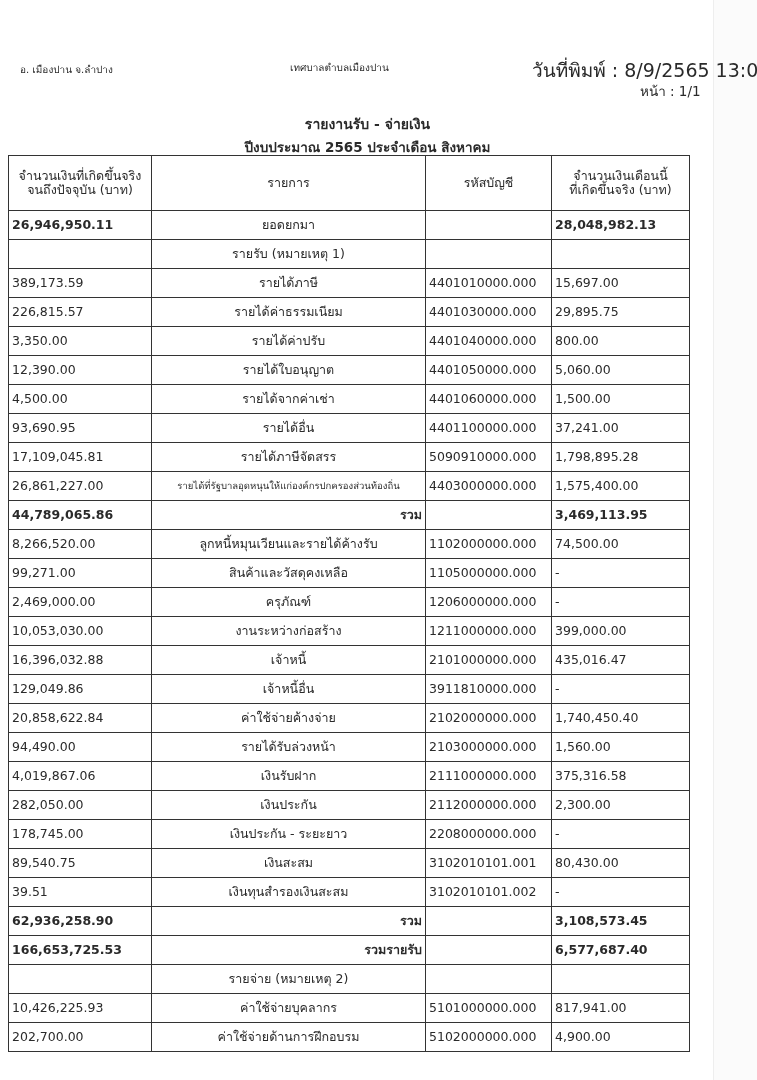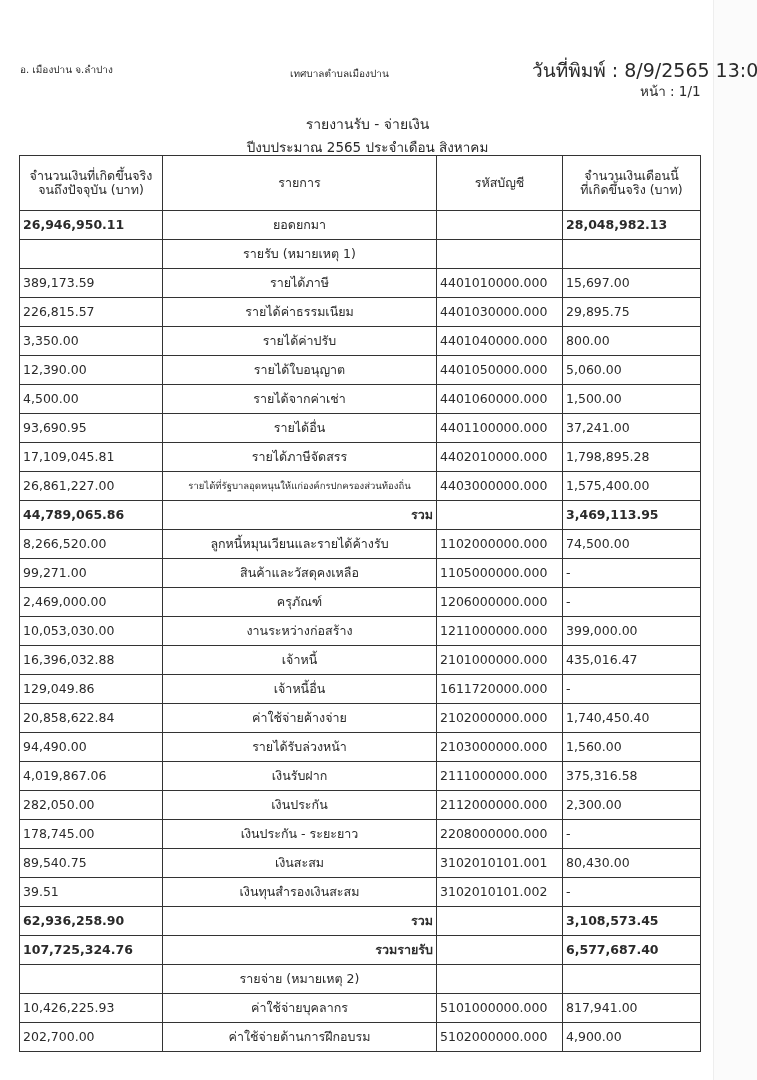--- a/index.html
+++ b/index.html
@@ -2,48 +2,48 @@
 <html><head>
 <meta charset="utf-8">
 <style>
   html, body { margin:0; padding:0; }
   body {
     width:757px; height:1080px; background:#ffffff; position:relative; overflow:hidden;
     font-family: "DejaVu Sans", "Liberation Sans", sans-serif; color:#2a2a2a;
   }
   .page-edge { position:absolute; left:713px; top:0; width:44px; height:1080px; background:#fbfbfb; border-left:1px solid #eeeeee; }
   .hdr { position:absolute; font-size:10px; white-space:nowrap; }
-  .title { position:absolute; left:0; width:735px; text-align:center; white-space:nowrap; }
+  .title { position:absolute; left:0; width:735px; text-align:center; white-space:nowrap;font-weight:bold; }
   table.report {
-    position:absolute; left:19px; top:155px; border-collapse:collapse;
+    position:absolute; left:8px; top:155px; border-collapse:collapse;
     table-layout:fixed; width:681px; font-size:12.5px;padding-left:11px;
   }
   table.report td, table.report th {
     border:1.4px solid #333; padding:0 3px; height:28px; overflow:hidden; white-space:nowrap;
     font-weight:normal; line-height:1.15;
   }
   table.report th { height:54px; font-size:12.5px; text-align:center; }
   td.num { text-align:left; }
   td.code { text-align:left; padding-left:10px; }
   td.label { text-align:center; }
   td.small { font-size:9.5px; }
   tr.total td { font-weight:bold; }
   td.right-label { text-align:right; }
 </style>
 </head>
 <body>
 
 <div class="page-edge"></div>
 
 <div class="hdr" style="left:20px; top:62px;">อ. เมืองปาน  จ.ลำปาง</div>
-<div class="hdr" style="left:290px; top:60px;margin-top:6px;">เทศบาลตำบลเมืองปาน</div>
+<div class="hdr" style="left:290px; top:60px;">เทศบาลตำบลเมืองปาน</div>
 <div class="hdr" style="left:532px; top:55px; font-size:19px;">วันที่พิมพ์ : 8/9/2565  13:01</div>
 <div class="hdr" style="left:640px; top:80px; font-size:13.5px;">หน้า : 1/1</div>
 
-<div class="title" style="top:113px; font-size:14px; font-weight:normal;">รายงานรับ - จ่ายเงิน</div>
+<div class="title" style="top:113px; font-size:14px; font-weight:bold;">รายงานรับ - จ่ายเงิน</div>
 <div class="title" style="top:136px; font-size:13.5px;">ปีงบประมาณ 2565 ประจำเดือน สิงหาคม</div>
 
 <table class="report">
   <colgroup>
     <col style="width:143px">
       <col style="width:274px">
       <col style="width:126px">
       <col style="width:138px">
   </colgroup>
   <thead>
@@ -107,21 +107,21 @@
       </tr>
       <tr>
         <td class="num">93,690.95</td>
         <td class="label">รายได้อื่น</td>
         <td class="code">4401100000.000</td>
         <td class="num">37,241.00</td>
       </tr>
       <tr>
         <td class="num">17,109,045.81</td>
         <td class="label">รายได้ภาษีจัดสรร</td>
-        <td class="code">4402010000.000</td>
+        <td class="code">5090910000.000</td>
         <td class="num">1,798,895.28</td>
       </tr>
       <tr>
         <td class="num">26,861,227.00</td>
         <td class="label small">รายได้ที่รัฐบาลอุดหนุนให้แก่องค์กรปกครองส่วนท้องถิ่น</td>
         <td class="code">4403000000.000</td>
         <td class="num">1,575,400.00</td>
       </tr>
     </tbody>
   <tbody>
@@ -159,21 +159,21 @@
       </tr>
       <tr>
         <td class="num">16,396,032.88</td>
         <td class="label">เจ้าหนี้</td>
         <td class="code">2101000000.000</td>
         <td class="num">435,016.47</td>
       </tr>
       <tr>
         <td class="num">129,049.86</td>
         <td class="label">เจ้าหนี้อื่น</td>
-        <td class="code">1611720000.000</td>
+        <td class="code">3911810000.000</td>
         <td class="num">-</td>
       </tr>
       <tr>
         <td class="num">20,858,622.84</td>
         <td class="label">ค่าใช้จ่ายค้างจ่าย</td>
         <td class="code">2102000000.000</td>
         <td class="num">1,740,450.40</td>
       </tr>
       <tr>
         <td class="num">94,490.00</td>
@@ -213,21 +213,21 @@
       </tr>
     </tbody>
   <tbody>
     <tr class="total">
       <td class="num">62,936,258.90</td>
       <td class="right-label">รวม</td>
       <td></td>
       <td class="num">3,108,573.45</td>
     </tr>
     <tr class="total">
-      <td class="num">107,725,324.76</td>
+      <td class="num">166,653,725.53</td>
       <td class="right-label">รวมรายรับ</td>
       <td></td>
       <td class="num">6,577,687.40</td>
     </tr>
     <tr>
       <td></td>
       <td class="label">รายจ่าย (หมายเหตุ 2)</td>
       <td></td>
       <td></td>
     </tr>

